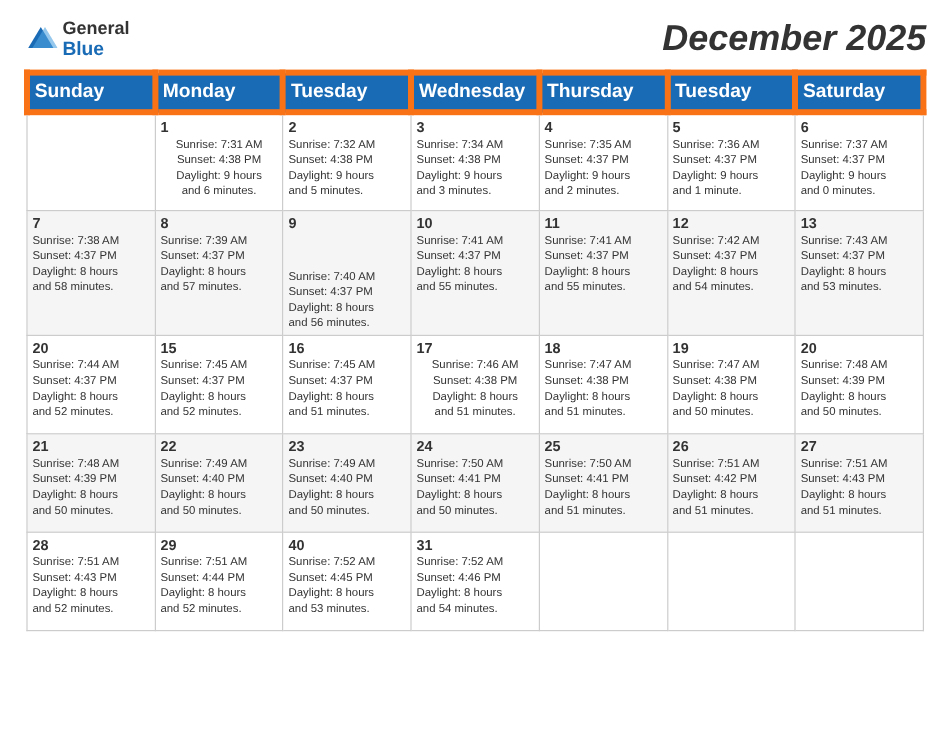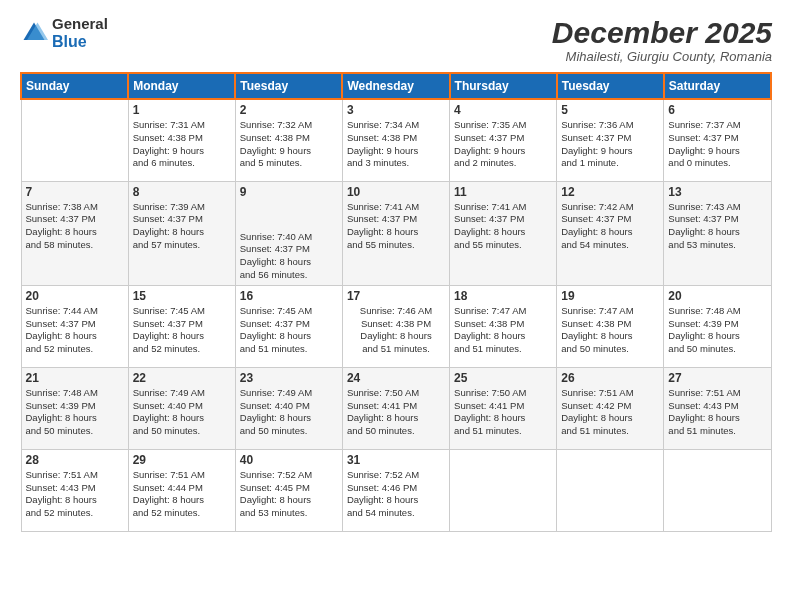--- a/index.html
+++ b/index.html
@@ -62,25 +62,25 @@
       color: #555;
     }
     .calendar {
       width: 100%;
       border-collapse: collapse;
       border: 1px solid #ccc;
     }
     .calendar th {
       background-color: #1a6bb5;
       color: #fff;
-      font-size: 12px;
+      font-size: 16px;
       font-weight: bold;
       padding: 5px 4px;
       text-align: left;
-      border: 2px solid #f97316;
+      border: 5px solid #f97316;
     }
     .calendar td {
       border: 1px solid #ccc;
       vertical-align: top;
       padding: 3px 4px;
       width: calc(100% / 7);
       height: 82px;
       background: #fff;
     }
     .calendar tr:nth-child(even) td {
@@ -112,42 +112,41 @@
         <polygon points="16,4 28,24 4,24" fill="#1a6bb5"></polygon>
         <polygon points="20,4 32,24 8,24" fill="#4fa3e0" opacity="0.6"></polygon>
       </svg>
       <div class="logo-text">
         <span class="logo-general">General</span>
         <span class="logo-blue">Blue</span>
       </div>
     </div>
     <div class="title-block">
       <div class="month-title">December 2025</div>
-      <div class="location">Mihailesti, Giurgiu County, Romania</div>
     </div>
   </div>
 
   <table class="calendar">
     <thead>
       <tr>
       <th>Sunday</th>
           <th>Monday</th>
           <th>Tuesday</th>
           <th>Wednesday</th>
           <th>Thursday</th>
           <th>Tuesday</th>
           <th>Saturday</th>
         </tr>
     </thead>
     <tbody id="calendar-body">
     <tr>
           <td class="empty-cell"></td>
           <td>
             <span class="day-num">1</span>
-            <div class="day-info" style="white-space: pre-line;">Sunrise: 7:31 AM
+            <div class="day-info" style="white-space: pre-line; text-align: center;">Sunrise: 7:31 AM
 Sunset: 4:38 PM
 Daylight: 9 hours
 and 6 minutes.</div>
           </td>
           <td>
             <span class="day-num">2</span>
             <div class="day-info" style="white-space: pre-line;">Sunrise: 7:32 AM
 Sunset: 4:38 PM
 Daylight: 9 hours
 and 5 minutes.</div>

